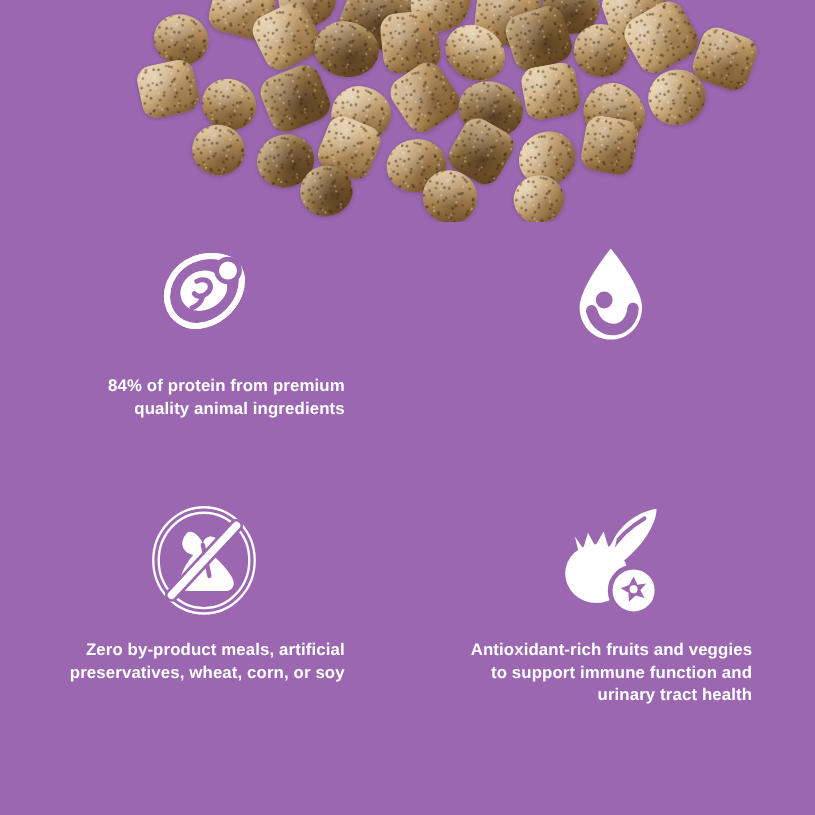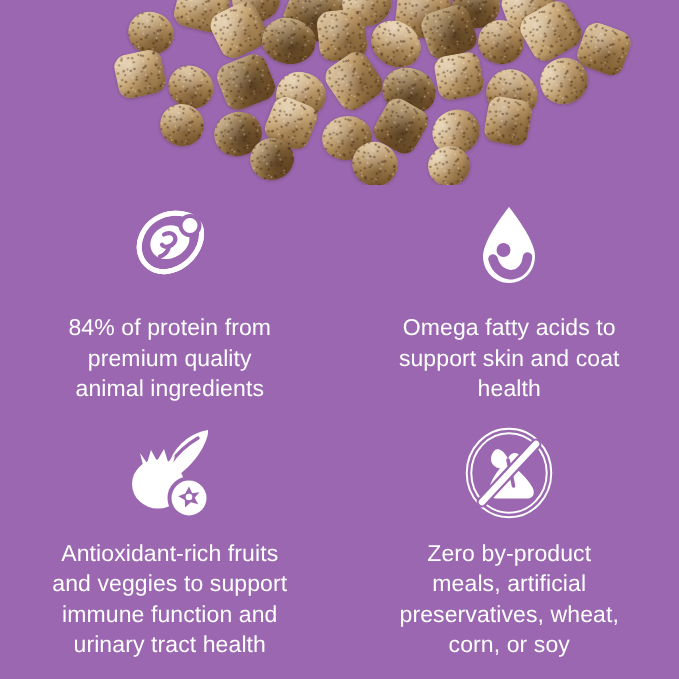--- a/index.html
+++ b/index.html
@@ -102,25 +102,25 @@
     display: flex;
     align-items: center;
     justify-content: center;
     flex: none;
   }
   .benefit-icon svg { display: block; }
 
   .benefit-text {
     margin-top: 14px;
     color: #FFFFFF;
-    font-size: 23px;
+    font-size: 14px;
     line-height: 1.33;
-    text-align: center;
+    text-align: right;
     letter-spacing: 0.1px;
-    font-weight: 400;
+    font-weight: 700;
     max-width: 235px;
     text-rendering: geometricPrecision;
   }
 
   
   #footnote {
     position: absolute;
     left: 64px;
     top: 622px;
     width: 556px;
@@ -193,21 +193,37 @@
     </div>
 
     <div class="benefit-cell row1">
       <div class="benefit-icon">
         <svg width="100" height="100" viewBox="0 0 100 100" aria-hidden="true">
           <path d="M50 11 C50 11 76 43 76 60 C76 75.5 64.4 87 50 87 C35.6 87 24 75.5 24 60 C24 43 50 11 50 11 Z" fill="#FFFFFF"></path>
           <circle cx="44.5" cy="54" r="7" fill="#9A67B0"></circle>
           <path d="M34 63 C37 74.5 46 79.5 54 78.5 C62 77.5 68 70 68.5 61" fill="none" stroke="#9A67B0" stroke-width="9.5" stroke-linecap="round"></path>
         </svg>
       </div>
-      <div class="benefit-text">Omega fatty acids to support skin and coat health</div>
+    </div>
+
+    <div class="benefit-cell row2">
+      <div class="benefit-icon">
+        <svg width="100" height="100" viewBox="0 0 100 100" aria-hidden="true">
+
+          <path d="M36 28 C32 32 30.5 38 33.5 42 C36 45.5 39 46 41 46.5 C37 51 32.5 58 30.5 65 C28.5 72 31 76 37 76.5 L69 76.5 C74 76 76.5 71 73.5 65.5 C70 59 63 51.5 57 46.5 C61 45.5 64 42 63 37.5 C62 33 57.5 30 53.5 31.5 C51 32.5 49.5 34.5 49 37 C47.5 33 44 29 40.5 27.5 C39 27 37 27 36 28 Z" fill="#FFFFFF"></path>
+          <path d="M49 38 C51 47 53 56 54.5 64" fill="none" stroke="#9A67B0" stroke-width="3.6" stroke-linecap="round"></path>
+
+          <ellipse cx="50" cy="51" rx="40" ry="42" fill="none" stroke="#FFFFFF" stroke-width="6.5"></ellipse>
+          <ellipse cx="50" cy="51" rx="40" ry="42" fill="none" stroke="#9A67B0" stroke-width="2.6"></ellipse>
+
+          <line x1="23" y1="80" x2="77" y2="22" stroke="#9A67B0" stroke-width="11" stroke-linecap="round"></line>
+          <line x1="23" y1="80" x2="77" y2="22" stroke="#FFFFFF" stroke-width="6.5" stroke-linecap="round"></line>
+        </svg>
+      </div>
+      <div class="benefit-text">Zero by-product meals, artificial preservatives, wheat, corn, or soy</div>
     </div>
 
     <div class="benefit-cell row2">
       <div class="benefit-icon">
         <svg width="100" height="100" viewBox="0 0 100 100" aria-hidden="true">
 
           <path d="M88 8 C70 11 55 24 49.5 40 C47 47.5 48 54 52 58 C61 52 75 40 82 27 C86 19.5 88.5 13 88 8 Z" fill="#FFFFFF"></path>
 
           <path d="M50 42 C56 33 66 23 78 16" fill="none" stroke="#9A67B0" stroke-width="3.4" stroke-linecap="round"></path>
 
@@ -217,33 +233,16 @@
 
           <circle cx="69" cy="76" r="19.5" fill="#FFFFFF" stroke="#9A67B0" stroke-width="4"></circle>
 
           <path d="M69 64.5 L72.2 71.3 L79.5 70.3 L74.6 75.8 L78.2 82.3 L70.8 80.3 L65.1 85.4 L64.8 77.9 L58.2 74.3 L65.2 71.6 Z" fill="#9A67B0"></path>
           <circle cx="69" cy="75" r="3.3" fill="#FFFFFF"></circle>
         </svg>
       </div>
       <div class="benefit-text">Antioxidant-rich fruits and veggies to support immune function and urinary tract health</div>
     </div>
 
-    <div class="benefit-cell row2">
-      <div class="benefit-icon">
-        <svg width="100" height="100" viewBox="0 0 100 100" aria-hidden="true">
-
-          <path d="M36 28 C32 32 30.5 38 33.5 42 C36 45.5 39 46 41 46.5 C37 51 32.5 58 30.5 65 C28.5 72 31 76 37 76.5 L69 76.5 C74 76 76.5 71 73.5 65.5 C70 59 63 51.5 57 46.5 C61 45.5 64 42 63 37.5 C62 33 57.5 30 53.5 31.5 C51 32.5 49.5 34.5 49 37 C47.5 33 44 29 40.5 27.5 C39 27 37 27 36 28 Z" fill="#FFFFFF"></path>
-          <path d="M49 38 C51 47 53 56 54.5 64" fill="none" stroke="#9A67B0" stroke-width="3.6" stroke-linecap="round"></path>
-
-          <ellipse cx="50" cy="51" rx="40" ry="42" fill="none" stroke="#FFFFFF" stroke-width="6.5"></ellipse>
-          <ellipse cx="50" cy="51" rx="40" ry="42" fill="none" stroke="#9A67B0" stroke-width="2.6"></ellipse>
-
-          <line x1="23" y1="80" x2="77" y2="22" stroke="#9A67B0" stroke-width="11" stroke-linecap="round"></line>
-          <line x1="23" y1="80" x2="77" y2="22" stroke="#FFFFFF" stroke-width="6.5" stroke-linecap="round"></line>
-        </svg>
-      </div>
-      <div class="benefit-text">Zero by-product meals, artificial preservatives, wheat, corn, or soy</div>
-    </div>
-
   </div>
 
 
 </div>
 
 </body></html>

